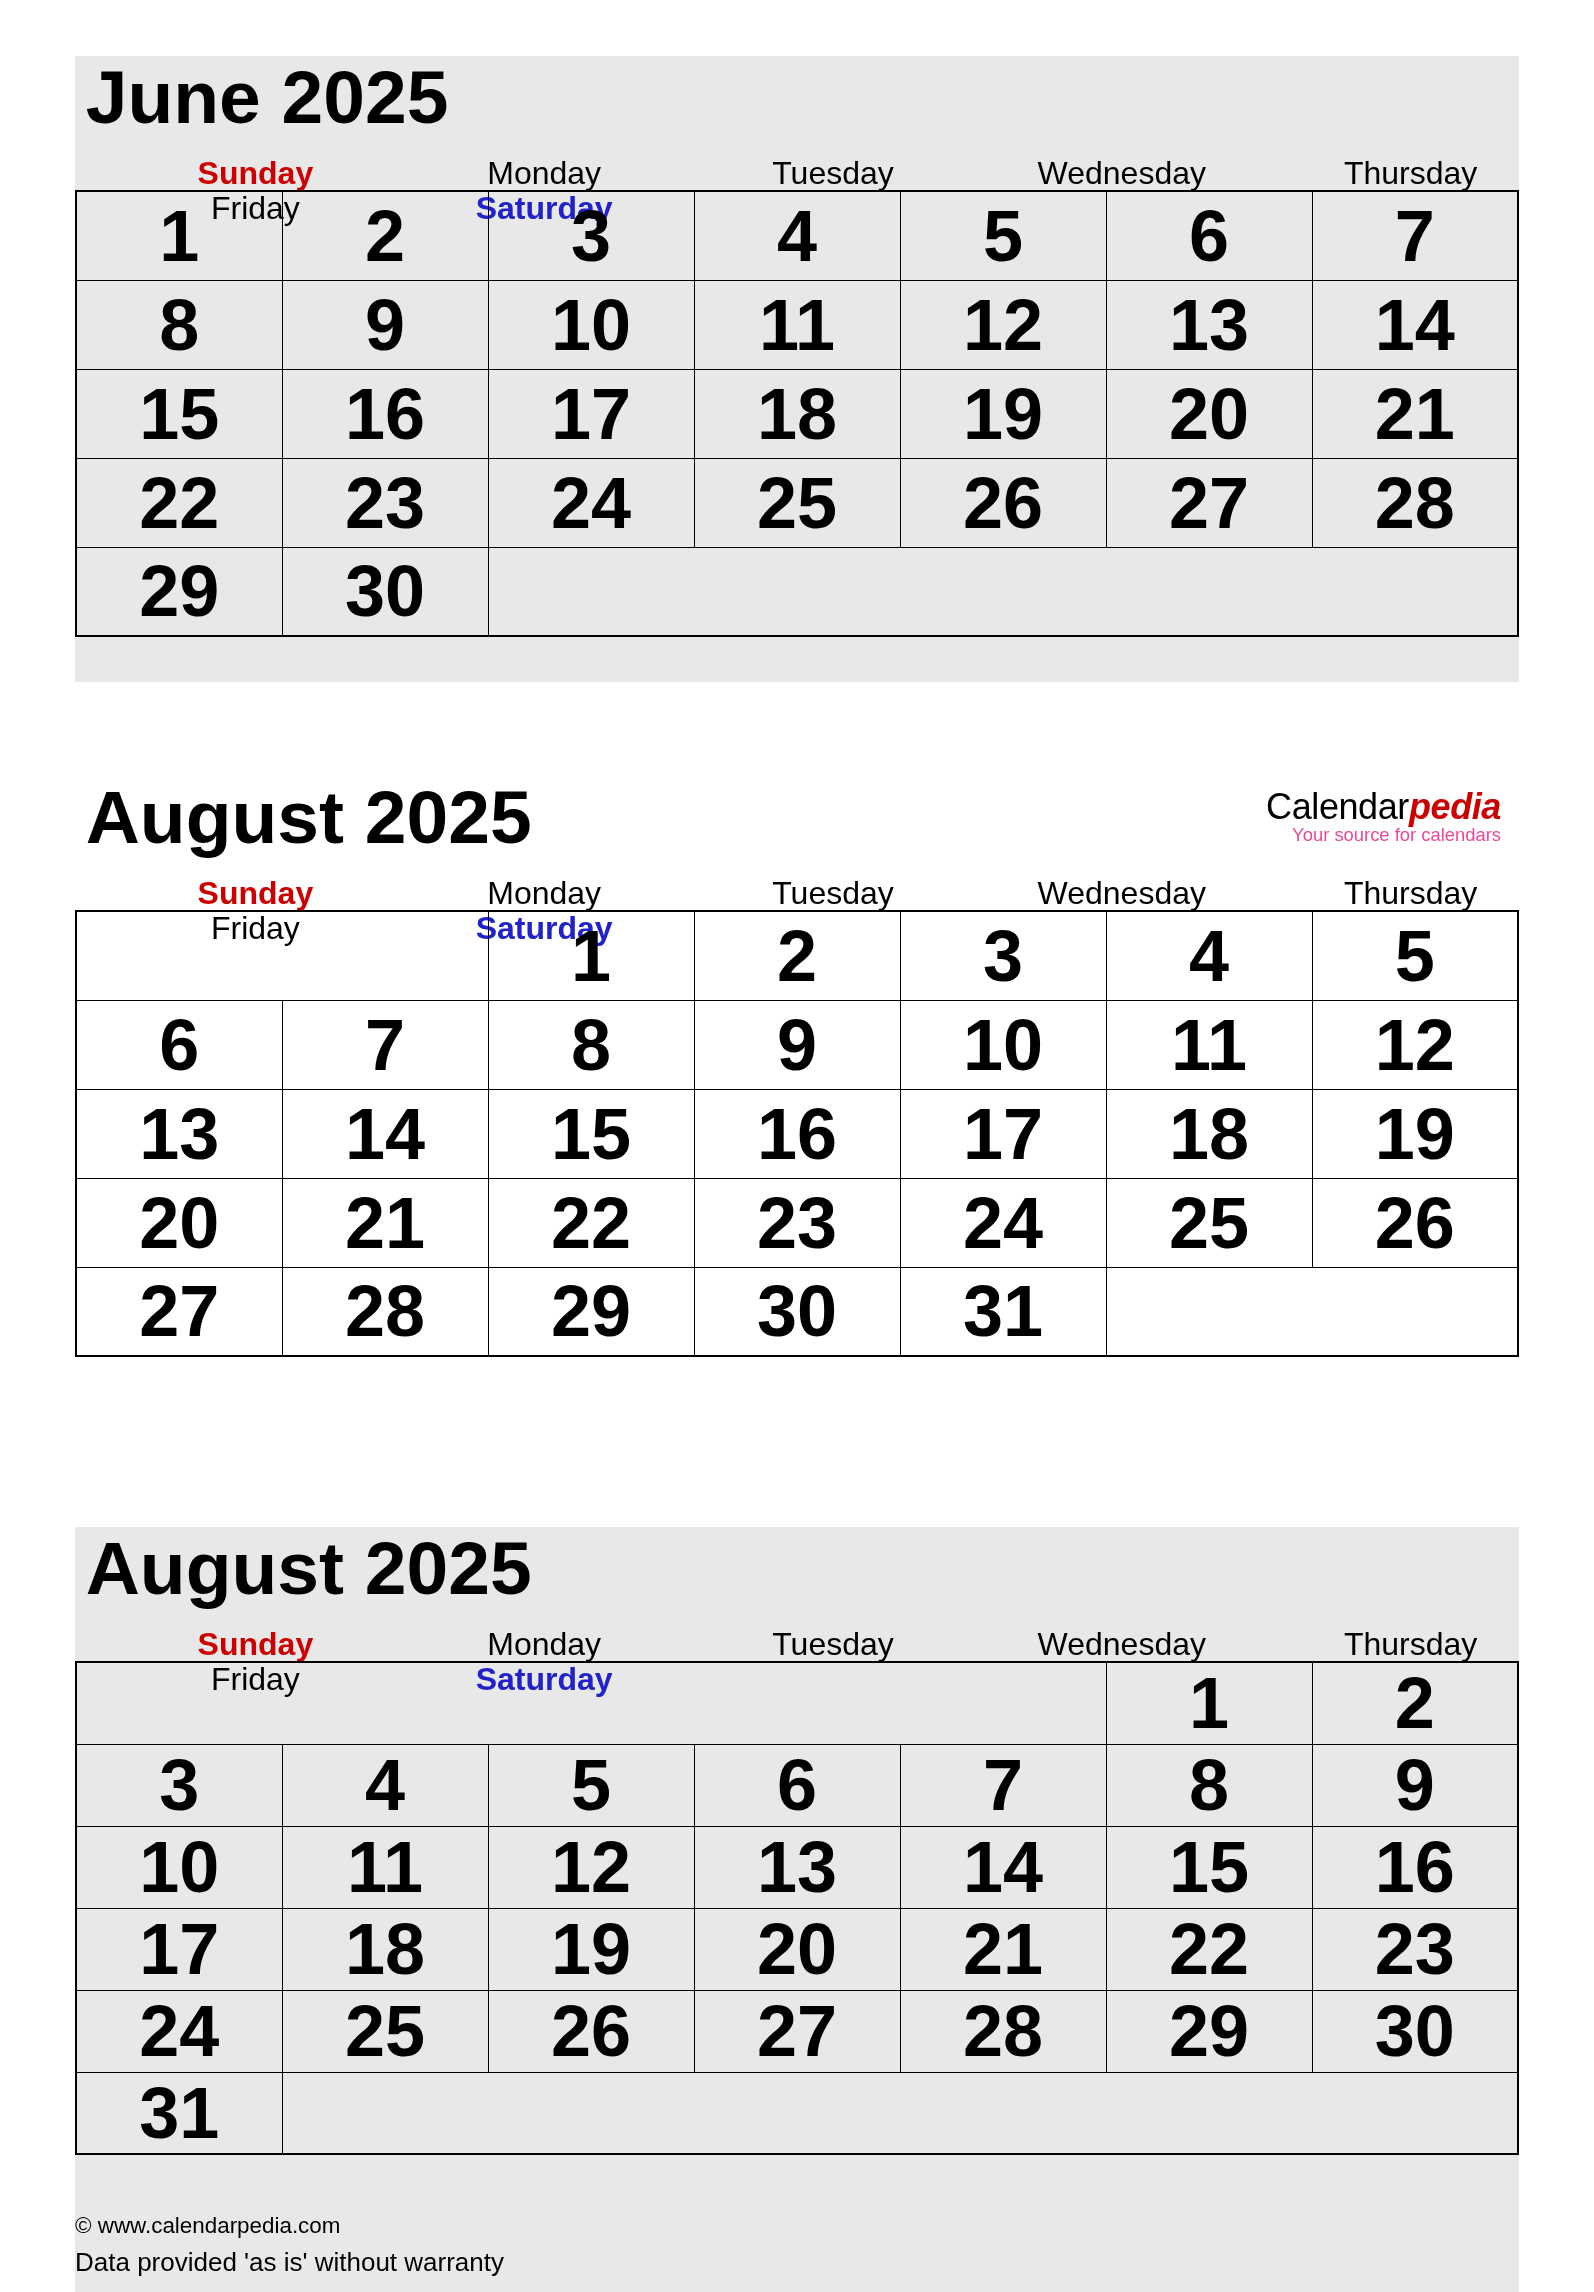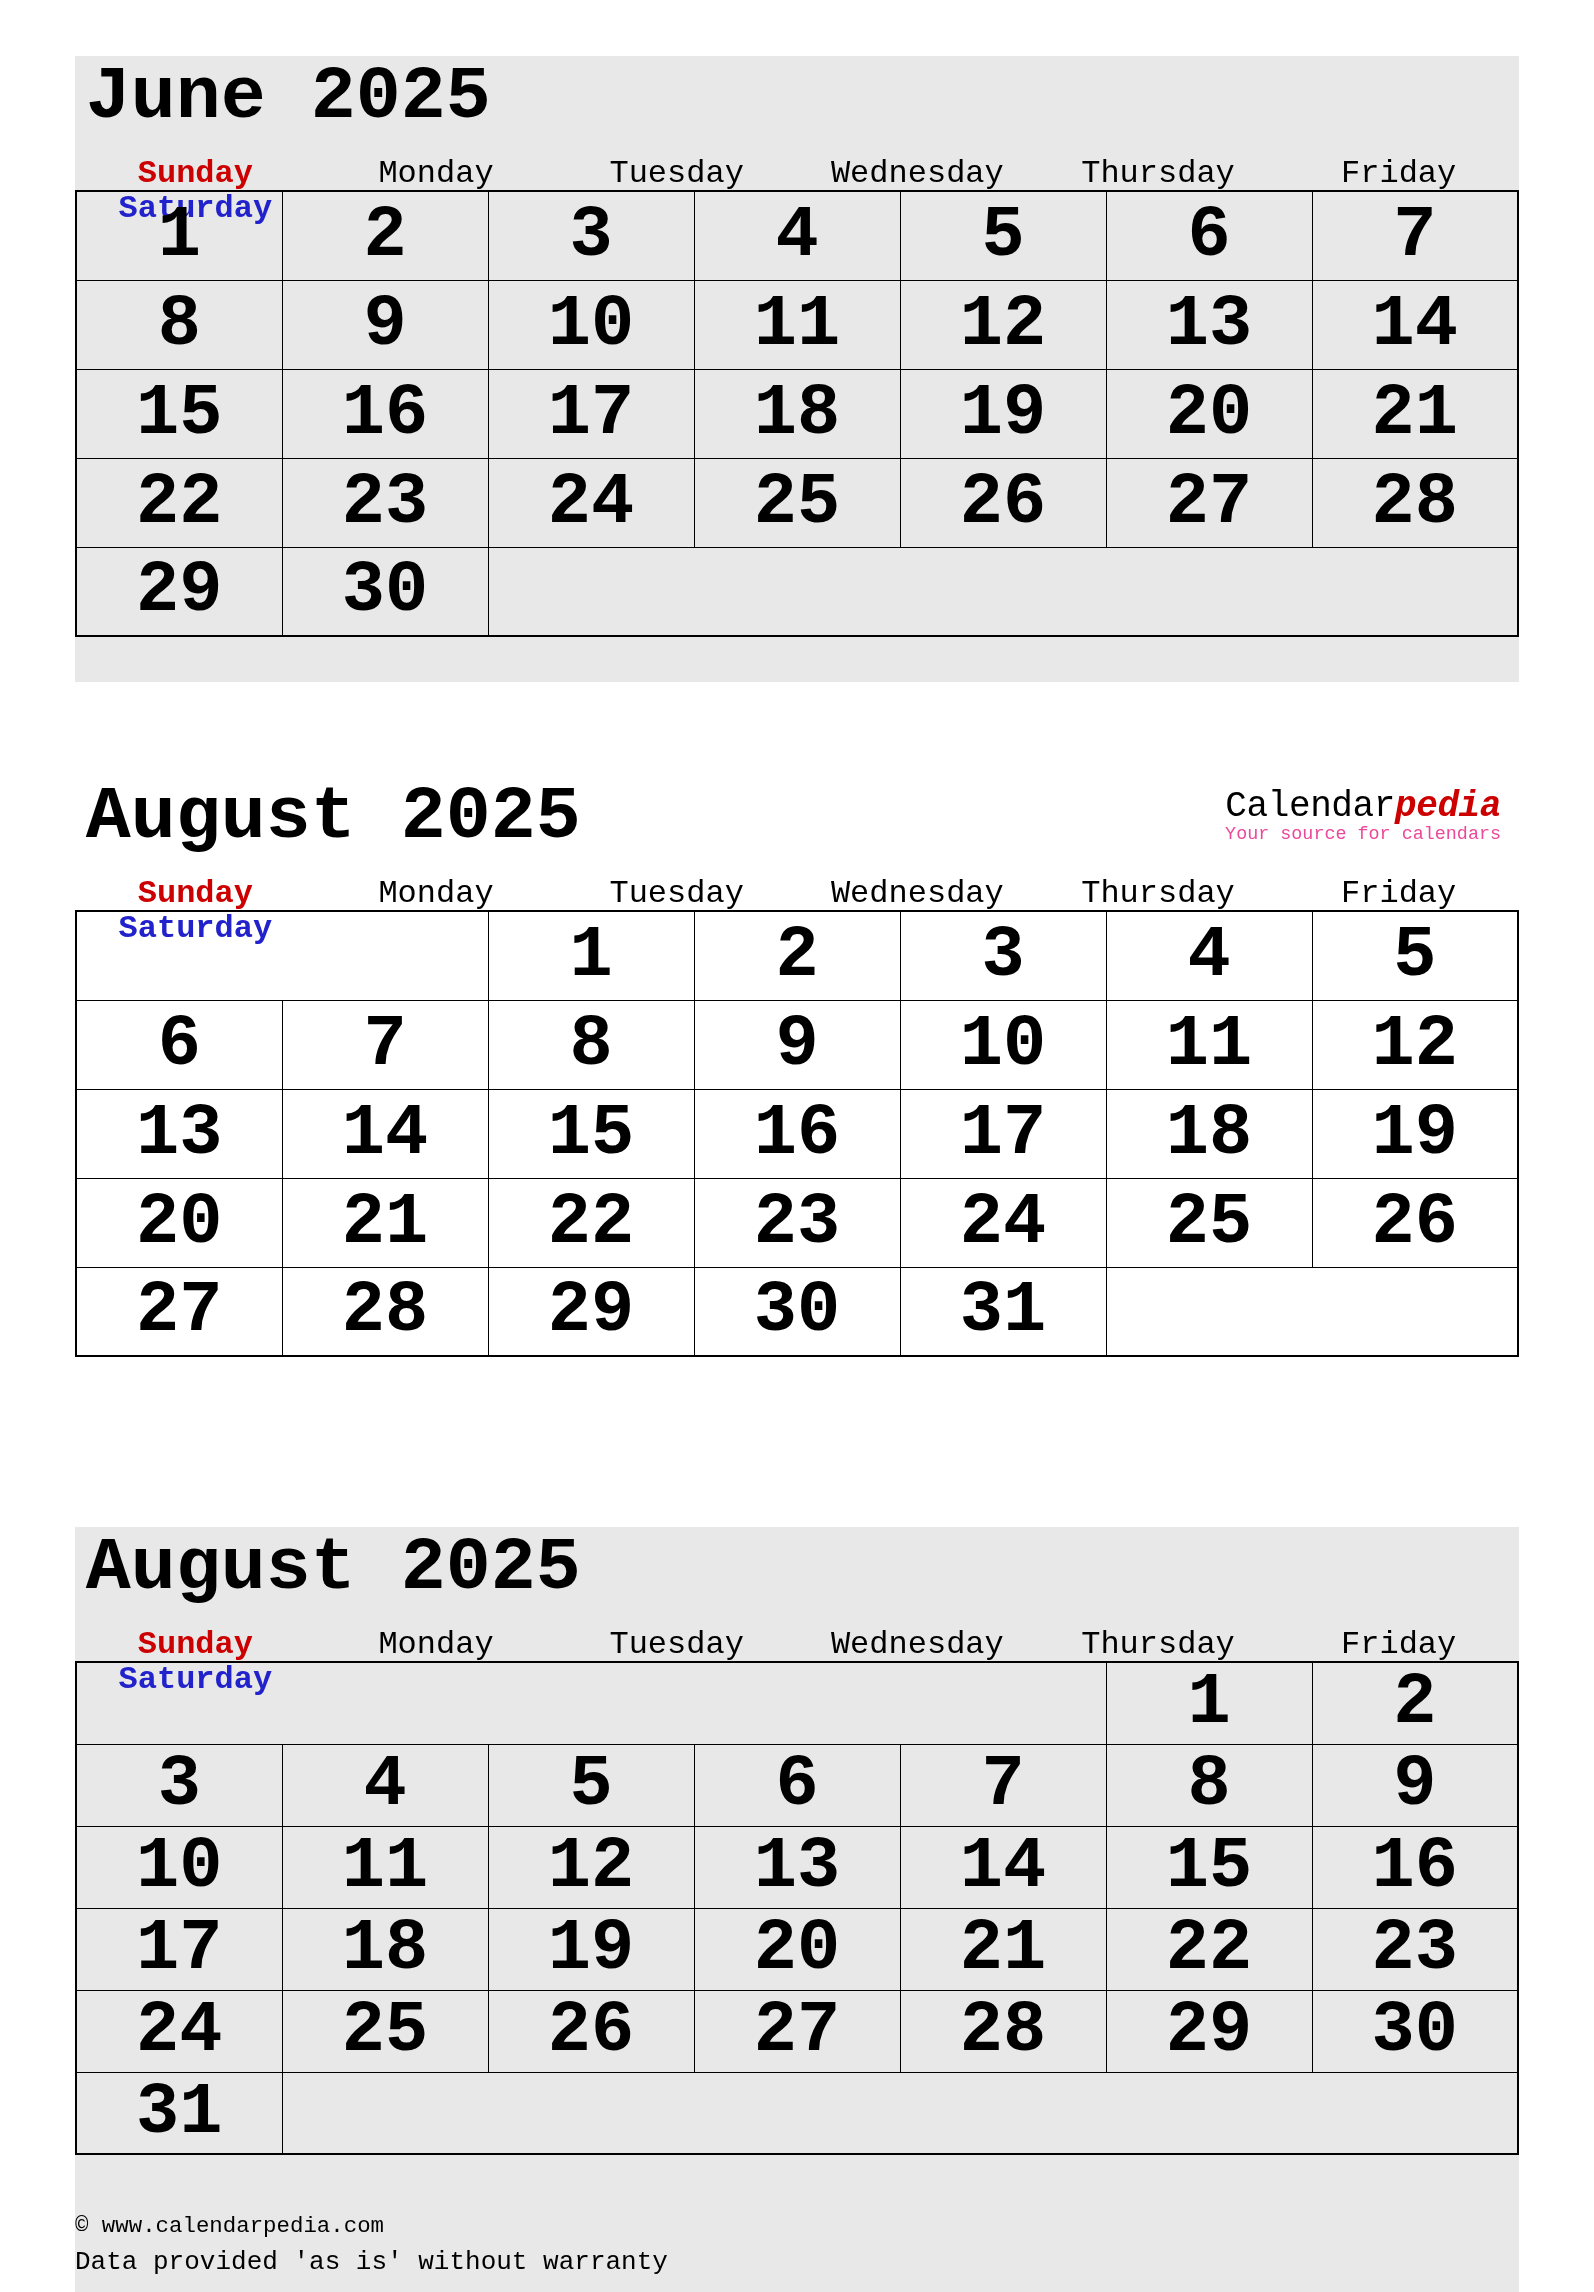--- a/index.html
+++ b/index.html
@@ -1,31 +1,31 @@
 <!DOCTYPE html>
 <html style="--sunday_red: #cc0000; --saturday_blue: #4545cd; --saturday_header_blue: #2222cc; --band_gray: #e8e8e8; --logo_red: #cc0000;font-size:14.3px"><head>
 <meta charset="utf-8">
 <style>
   html,body{margin:0;padding:0;background:#fff;}
   .page{
     position:relative;width:1594px;height:2293px;background:#ffffff;
-    font-family:Liberation Mono, monospace;overflow:hidden;color:#000;border-radius:9px;
+    font-family:Liberation Sans, sans-serif;overflow:hidden;color:#000;border-radius:9px;
   }
   .month{position:absolute;left:75px;width:1444px;}
   .m-june{top:56px;height:626px;background:var(--band_gray);}
   .m-july{top:776px;height:626px;background:#ffffff;}
   .m-august{top:1527px;height:867px;background:var(--band_gray);}
   .month-title{
     position:absolute;top:3.6px;left:10.7px;margin:0;
     font-size:75px;font-weight:bold;line-height:1;letter-spacing:0;color:#000;white-space:nowrap;
   }
   .weekday-row{
     position:absolute;top:100px;left:0;width:100%;
-    display:grid;grid-template-columns:repeat(6,1fr);
-    font-size:32px;line-height:1.1;text-align:center;
+    display:grid;grid-template-columns:repeat(5,1fr);
+    font-size:32px;line-height:1.1;text-align:center;padding-left:36px;
   }
   .wd{color:#000;font-weight:normal;}
   .wd-sun{color:var(--sunday_red);font-weight:bold;}
   .wd-sat{color:var(--saturday_header_blue);font-weight:bold;}
   table.calendar{
     position:absolute;top:134px;left:0;width:1444px;
     border-collapse:collapse;table-layout:fixed;
     border:2.7px solid #000;
   }
   .m-june .calendar tr,.m-july .calendar tr{height:89px;}

